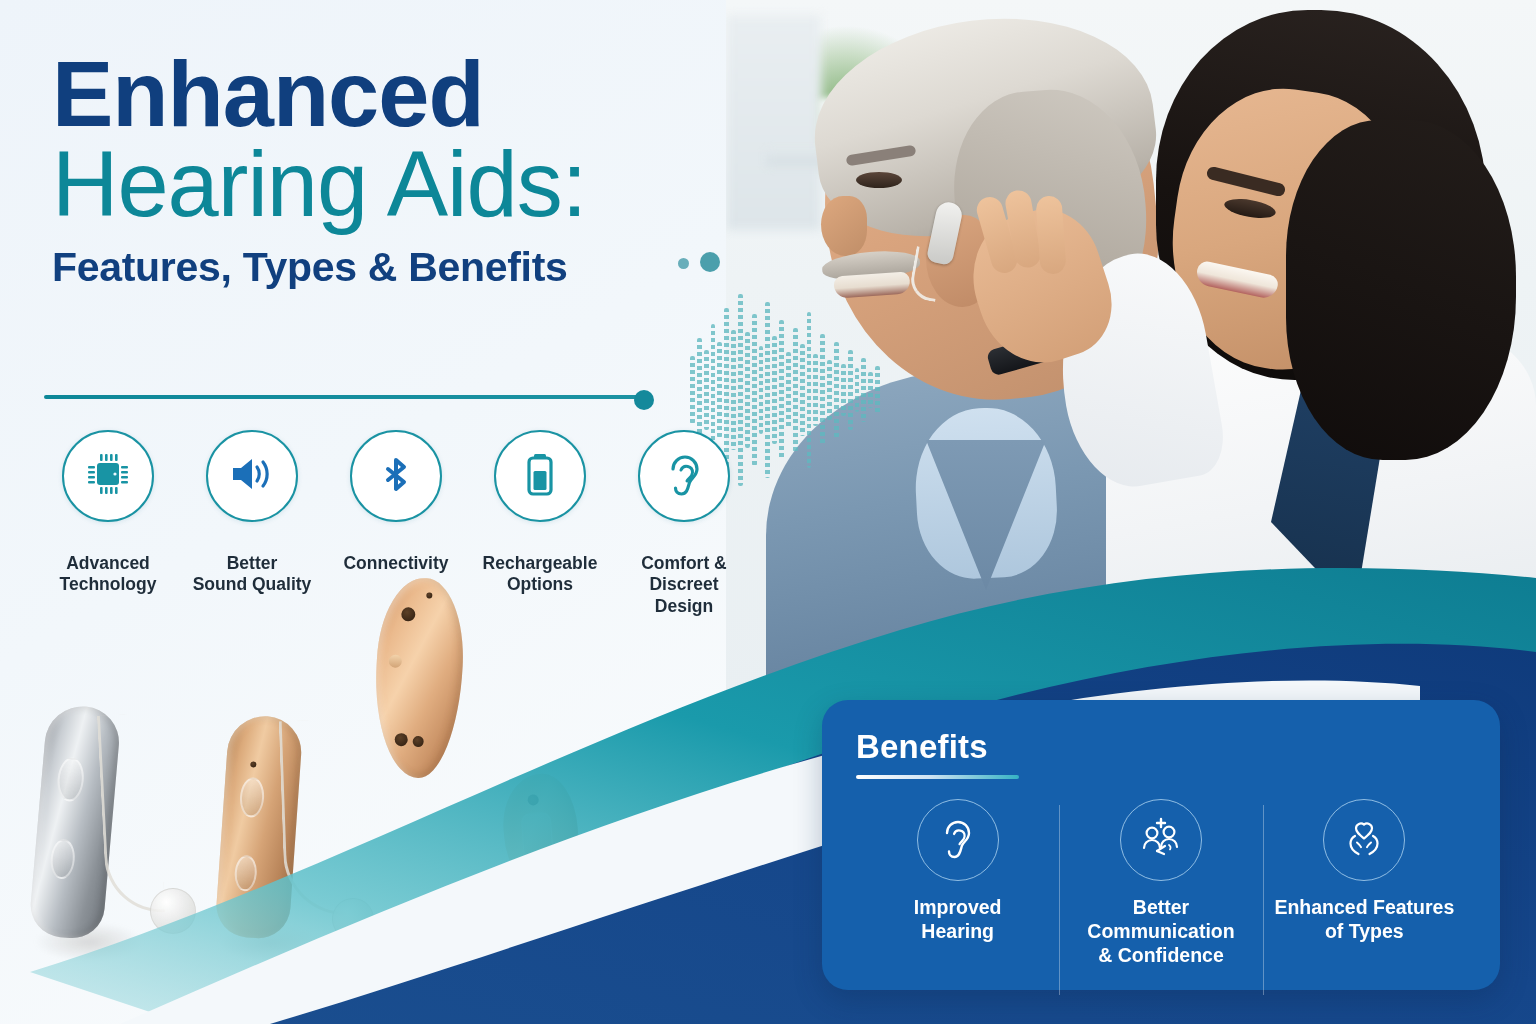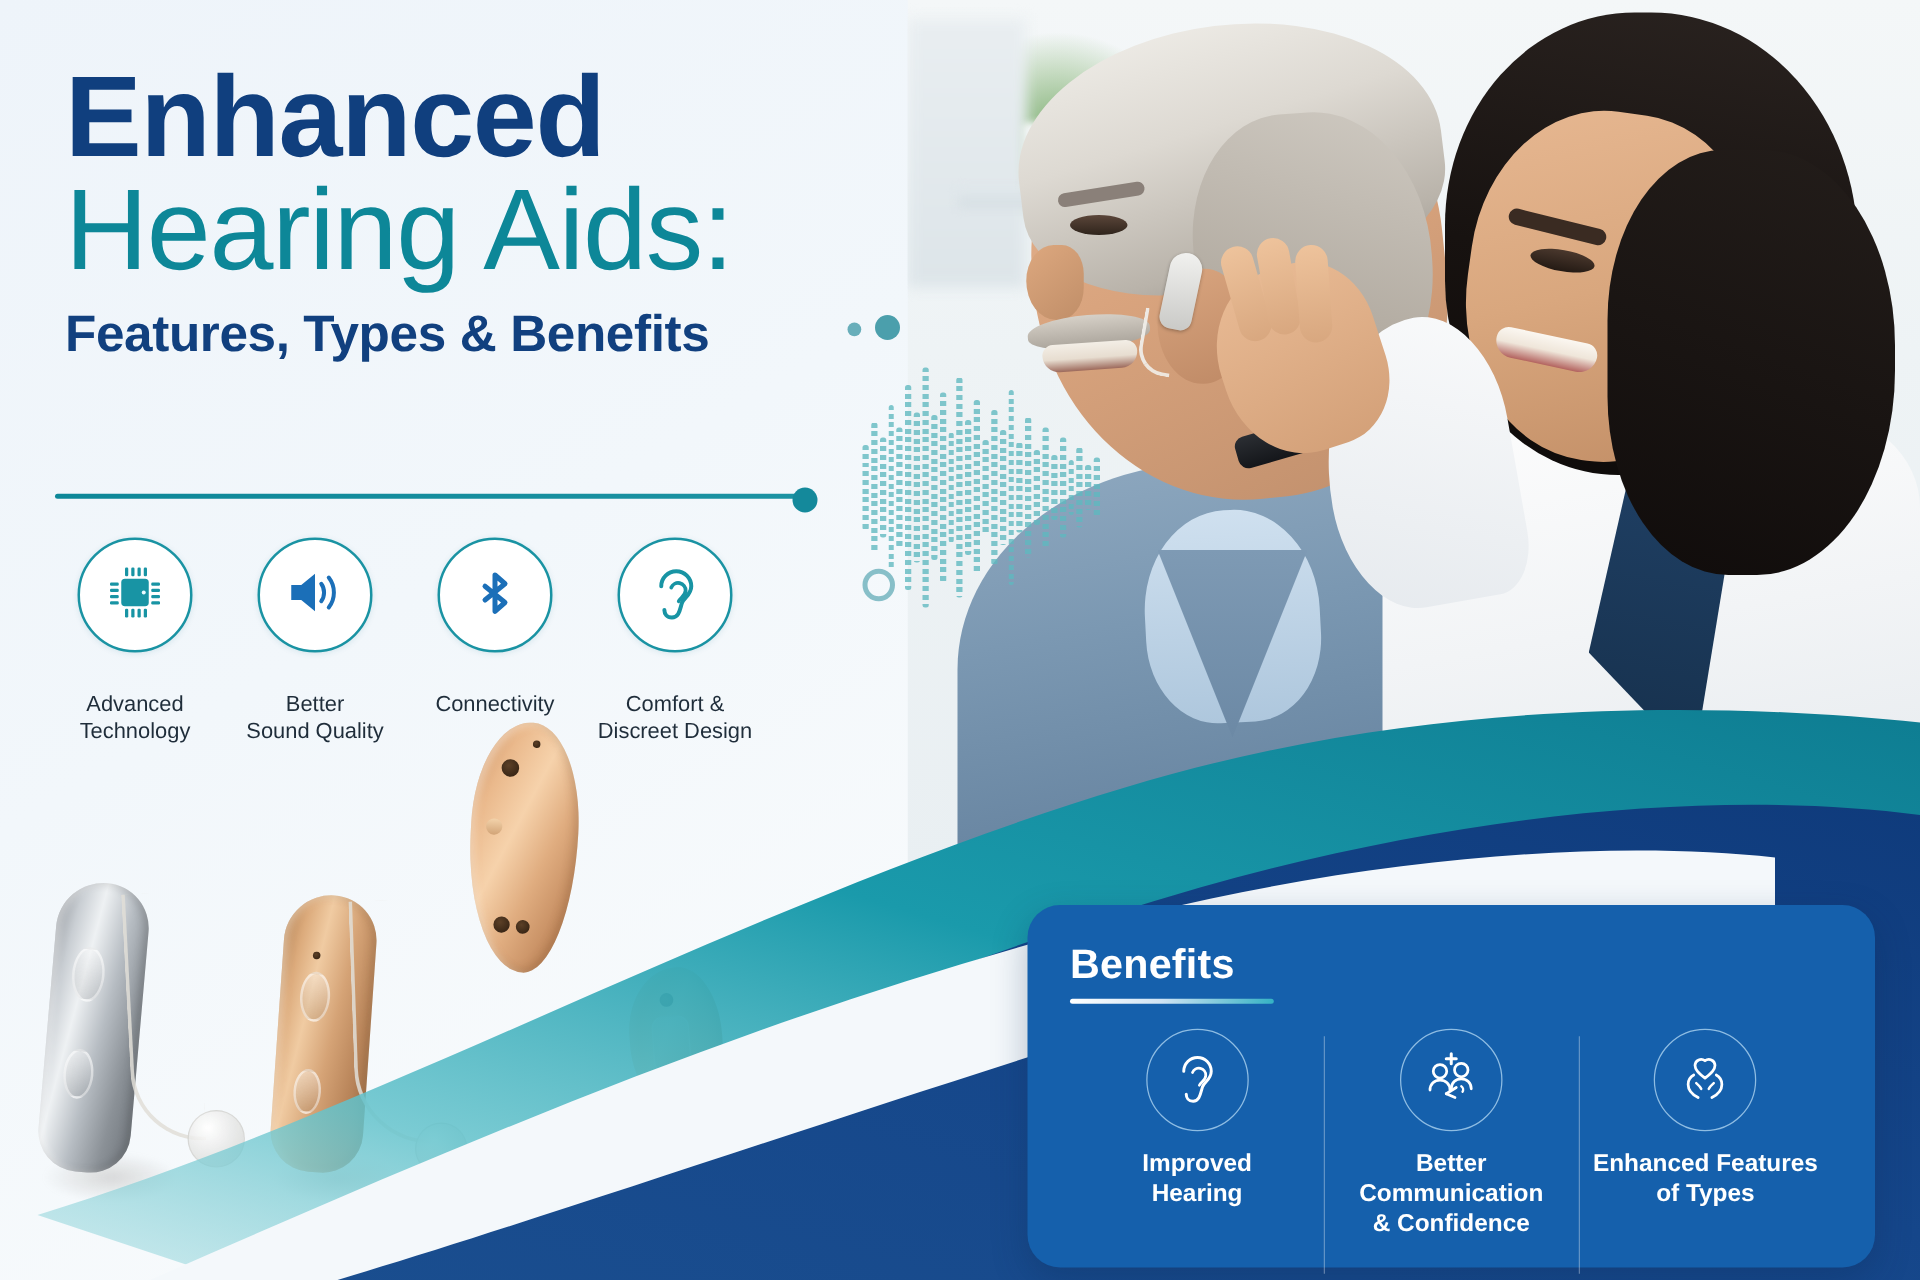--- a/index.html
+++ b/index.html
@@ -245,21 +245,21 @@
   .feature { width:128px; text-align:center; }
   .f-circle {
     width:92px; height:92px; margin:0 auto 14px;
     border-radius:50%;
     background:#ffffff;
     border:2px solid #1a93a3;
     display:flex; align-items:center; justify-content:center;
     box-shadow:0 1px 5px rgba(20,110,130,.12);
   }
   .f-label {
-    font-size:17.5px; font-weight:normal; color:#1f2d3a;
+    font-size:17.5px; font-weight:bold; color:#1f2d3a;
     line-height:1.22;
     margin-top:31px;
   }
 
   
   .devices { position:absolute; left:0; bottom:0; width:730px; height:360px; }
   .dev { position:absolute; bottom:86px; }
   .dev-shadow {
     position:absolute; bottom:62px; border-radius:50%;
     background:radial-gradient(ellipse at center, rgba(150,145,140,.30), rgba(255,255,255,0) 70%);
@@ -299,21 +299,21 @@
     box-shadow:inset -3px -2px 8px rgba(90,55,25,.22), inset 3px 2px 6px rgba(255,240,222,.5);
   }
   .port { position:absolute; border-radius:50%;
     background:radial-gradient(circle at 40% 35%,#5c4027,#2d1d10); }
 
   
   .swoosh { position:absolute; left:0; top:560px; width:1536px; height:464px; }
 
   
   .benefits {
-    position:absolute; left:822px; top:724px;
+    position:absolute; left:822px; top:700px;
     width:678px; height:290px;
     background:#1560ac;
     border-radius:26px;
     box-shadow:0 10px 28px rgba(10,40,80,.28);
     padding:28px 34px 0;
   }
   .b-title {
     color:#ffffff; font-size:33px; font-weight:bold; letter-spacing:.2px;
   }
   .b-underline {
@@ -483,20 +483,35 @@
             <path d="M17 15l16 13-8 7V6l8 7-16 13" stroke="#1b6fb8" stroke-width="4" fill="none" stroke-linejoin="round" stroke-linecap="round" transform="translate(0,5)"></path>
           </svg>
         </span>
       </div>
       <div class="f-label">
         <div>Connectivity</div>
         <div></div>
       </div>
     </div>
 
+    <div class="feature">
+      <div class="f-circle">
+        <span>
+          <svg width="50" height="50" viewBox="0 0 50 50">
+            <rect x="19" y="5" width="12" height="5" rx="1.5" fill="#1894a4"></rect>
+            <rect x="14" y="9" width="22" height="36" rx="4" stroke="#1894a4" stroke-width="3.2" fill="none"></rect>
+            <rect x="18.5" y="22" width="13" height="19" rx="1.5" fill="#1894a4"></rect>
+          </svg>
+        </span>
+      </div>
+      <div class="f-label">
+        <div>Rechargeable</div>
+        <div>Options</div>
+      </div>
+    </div>
 
     <div class="feature">
       <div class="f-circle">
         <span>
           <svg width="50" height="50" viewBox="0 0 50 50">
             <path d="M14 20a12 12 0 0 1 24 0c0 7-6 9-7.5 13.5C29 38 28.5 45 22.5 45c-4 0-6-3-6-6" stroke="#1894a4" stroke-width="3.2" fill="none" stroke-linecap="round"></path>
             <path d="M22 21a6 6 0 0 1 11.5 2.5c0 4-4 5.5-5.5 8.5" stroke="#1894a4" stroke-width="3" fill="none" stroke-linecap="round"></path>
           </svg>
         </span>
       </div>

